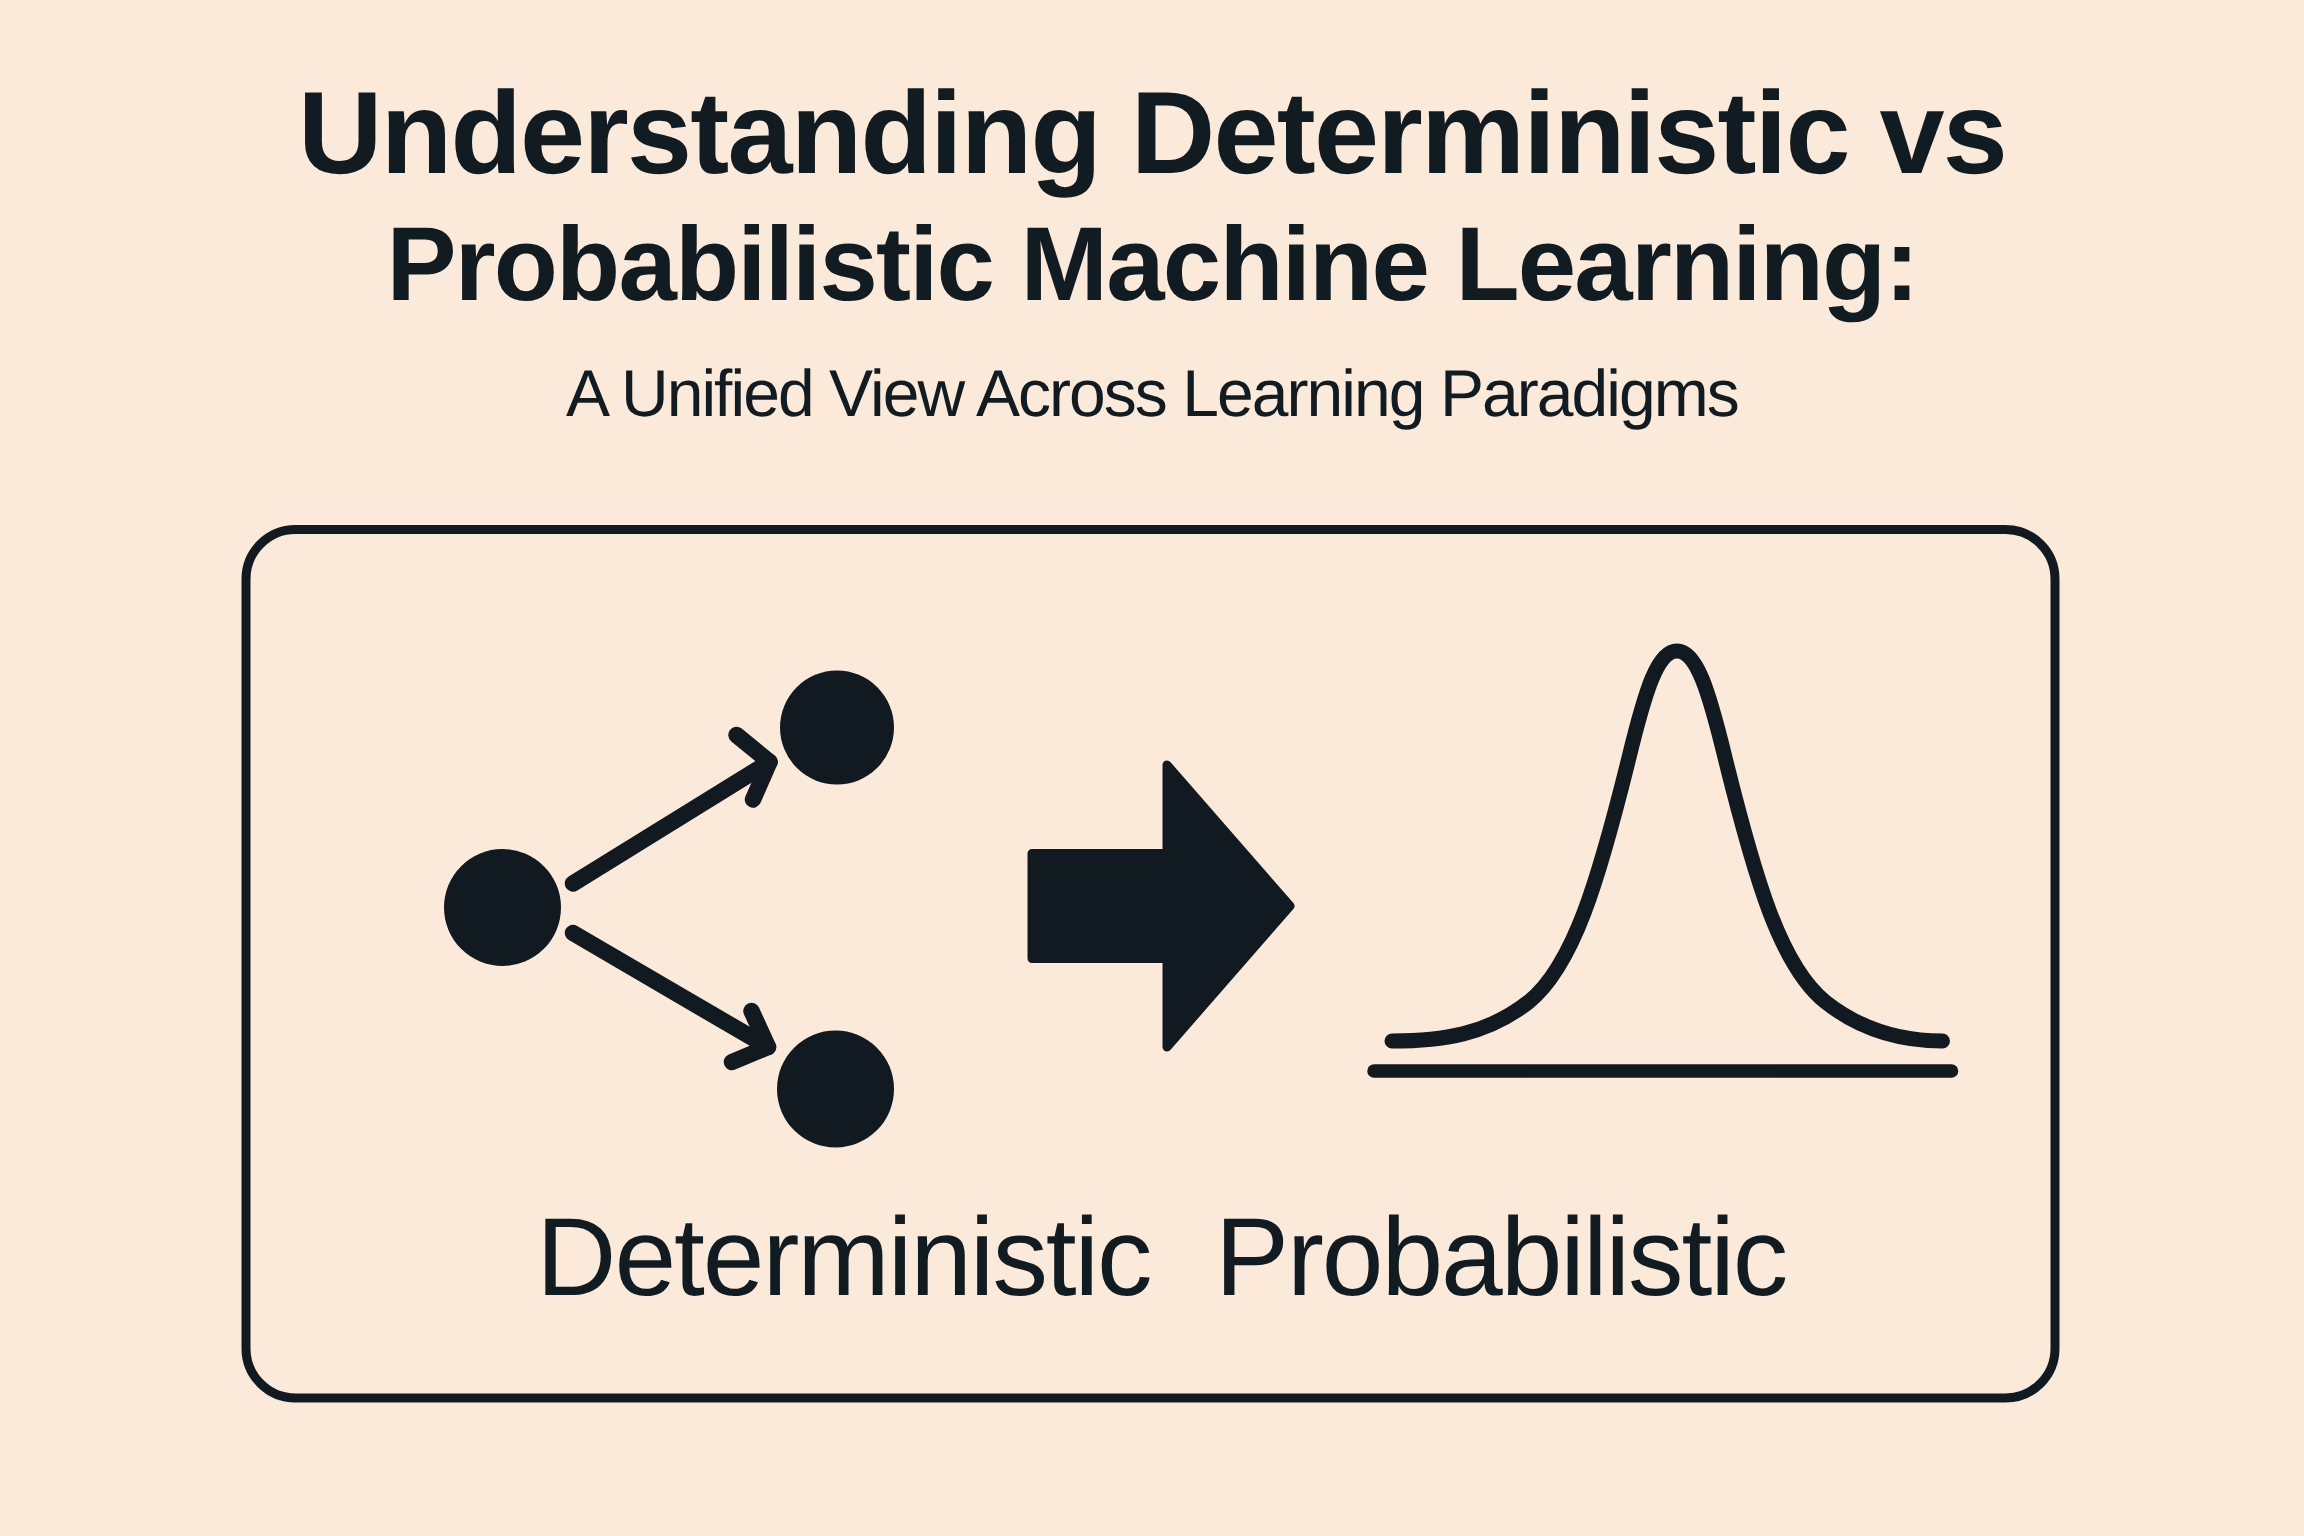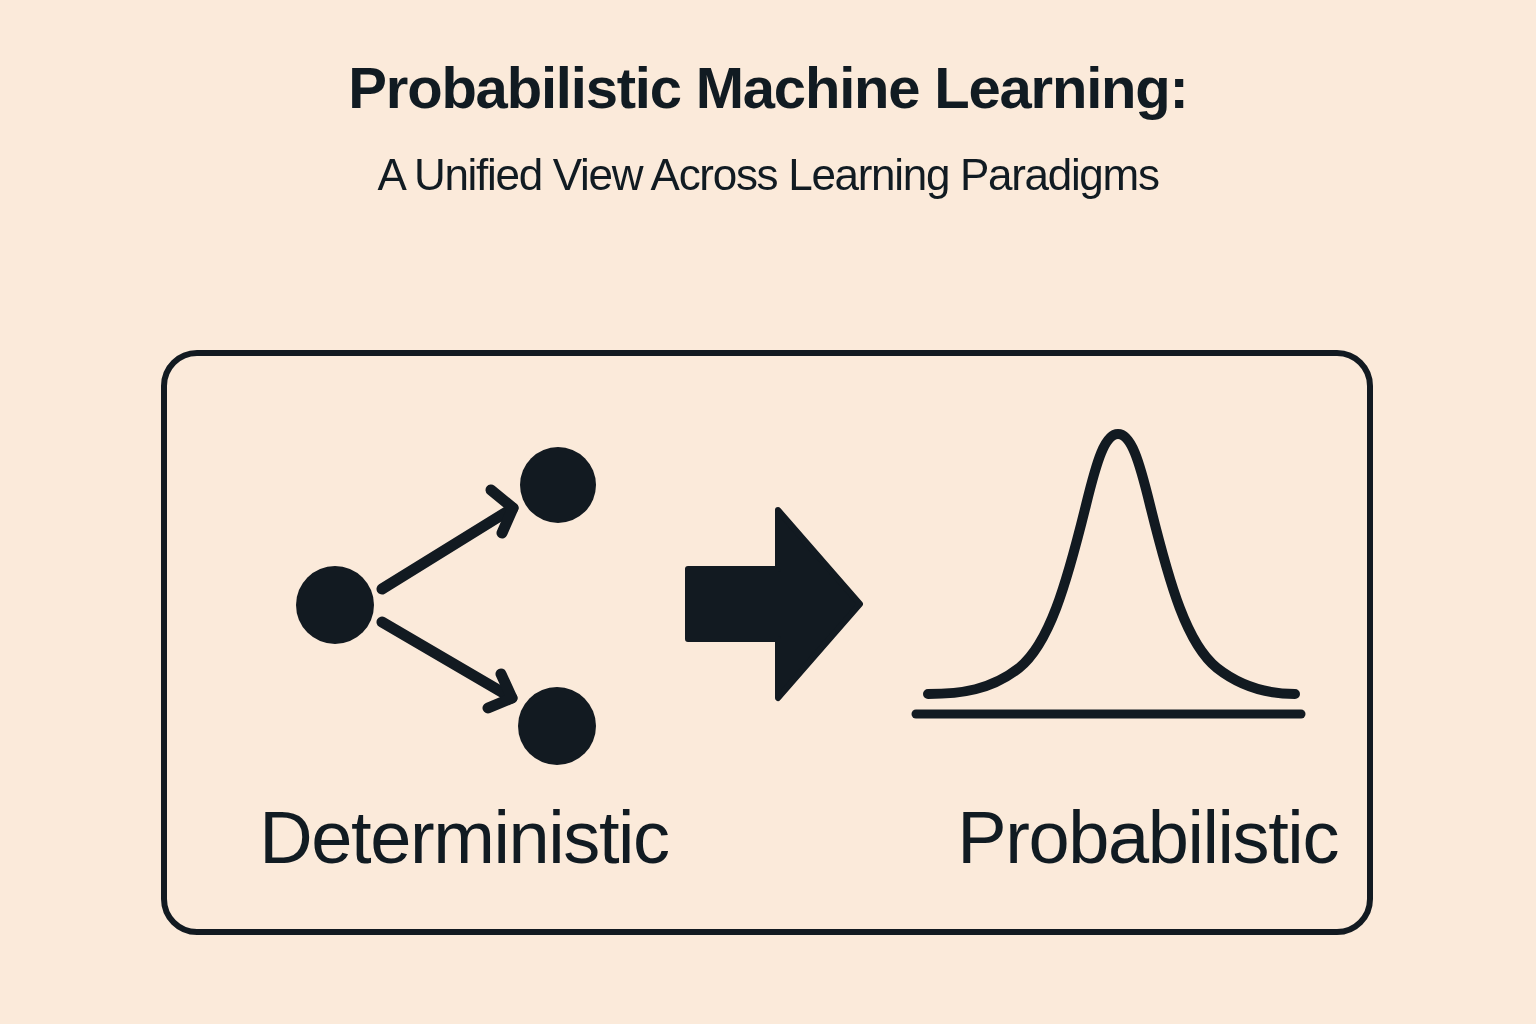--- a/index.html
+++ b/index.html
@@ -34,21 +34,21 @@
     display: block;
     white-space: nowrap;
   }
   .title-line.l1 {
     font-size: 78px;
     font-weight: 700;
     letter-spacing: -1.2px;
     line-height: 88px;
   }
   .title-line.l2 {
-    font-size: 58px;
+    font-size: 70px;
     font-weight: 700;
     letter-spacing: -1.2px;
     line-height: 88px;
   }
   .title-line.l3 {
     font-size: 44px;
     font-weight: 400;
     letter-spacing: -1.3px;
     line-height: 86px;
   }
@@ -81,35 +81,36 @@
     color: #111b22;
     font-size: 74px;
     font-weight: 400;
     letter-spacing: -1.4px;
     white-space: nowrap;
   }
   .caption.left {
     left: 161px;
     top: 795px;
     width: 606px;
-    text-align: center;
+    text-align: right;
   }
   .caption.right {
-    left: 732px;
+    left: 810px;
     top: 795px;
     width: 606px;
-    text-align: right;
+    text-align: left;
   }
 </style>
 </head>
 <body>
 
 <div id="stage">
 
   <div class="title-block">
+    <span class="title-line l1">Understanding Deterministic vs</span>
     <span class="title-line l2">Probabilistic Machine Learning:</span>
     <span class="title-line l3">A Unified View Across Learning Paradigms</span>
   </div>
 
   <div class="panel"></div>
 
   <svg class="diagram" viewBox="0 0 1212 585">
     <g>
 
       <line x1="221" y1="239" x2="352" y2="158" stroke="#121a21" stroke-width="11" stroke-linecap="round"></line>

